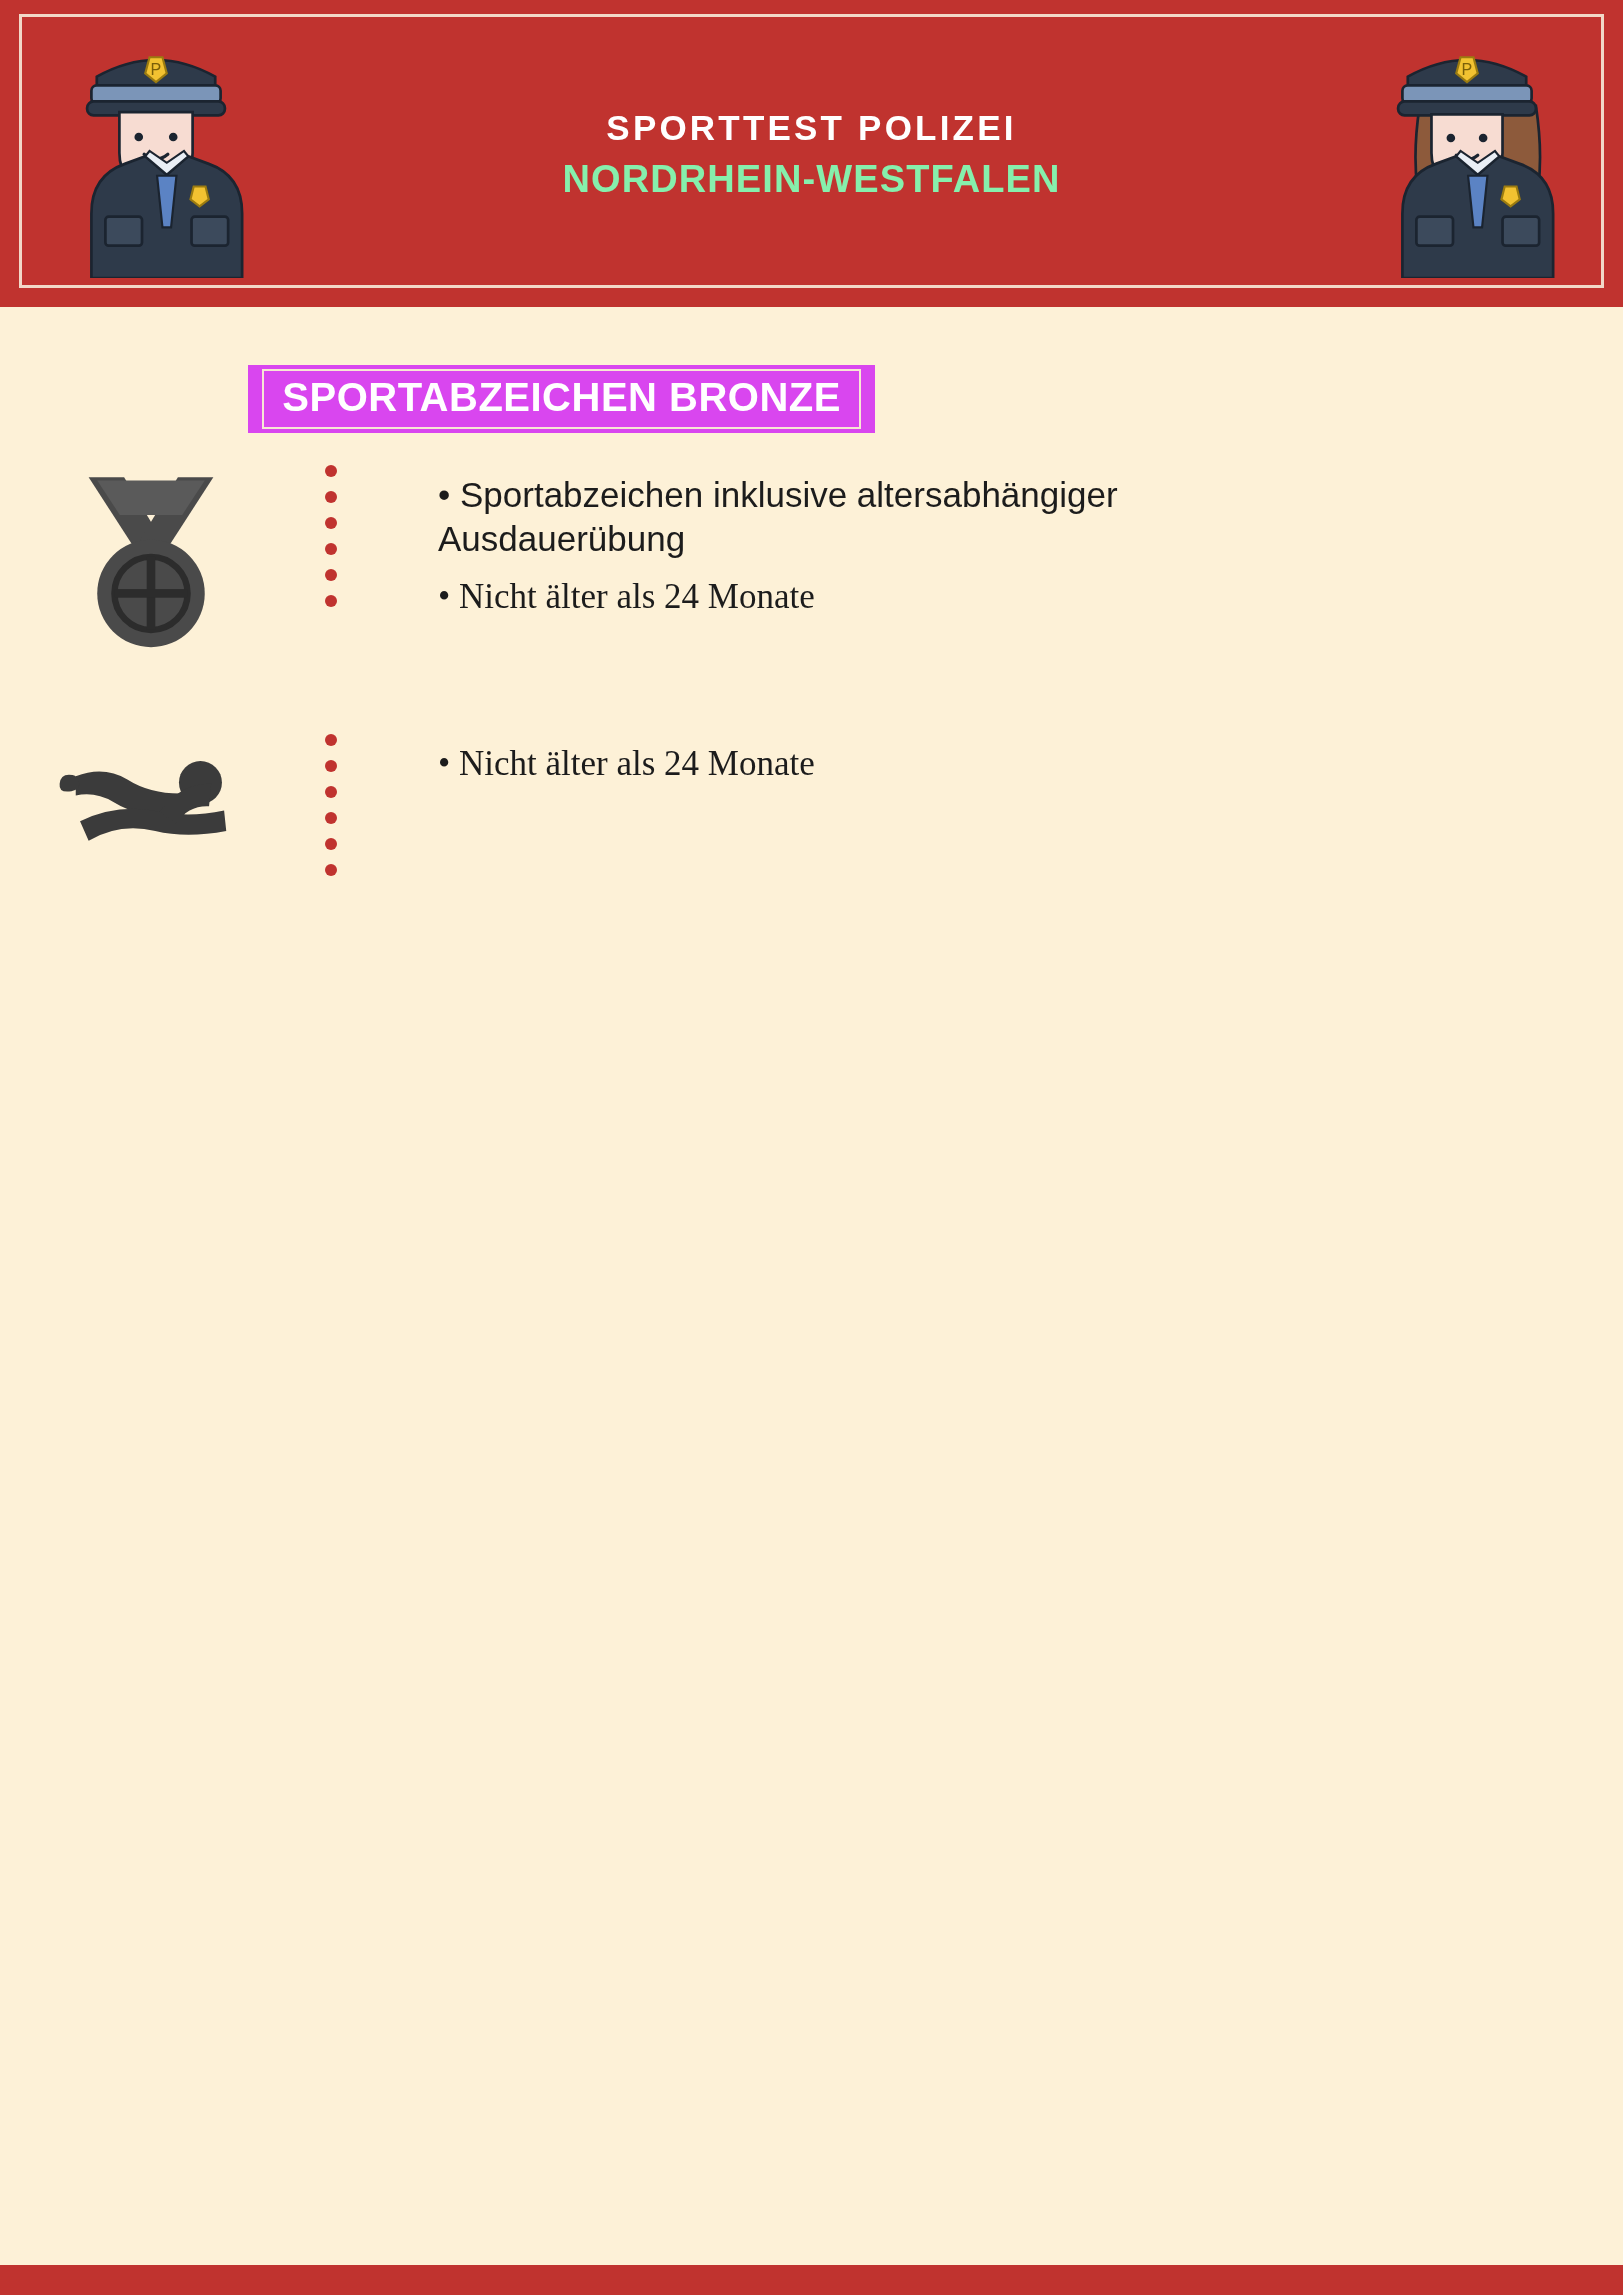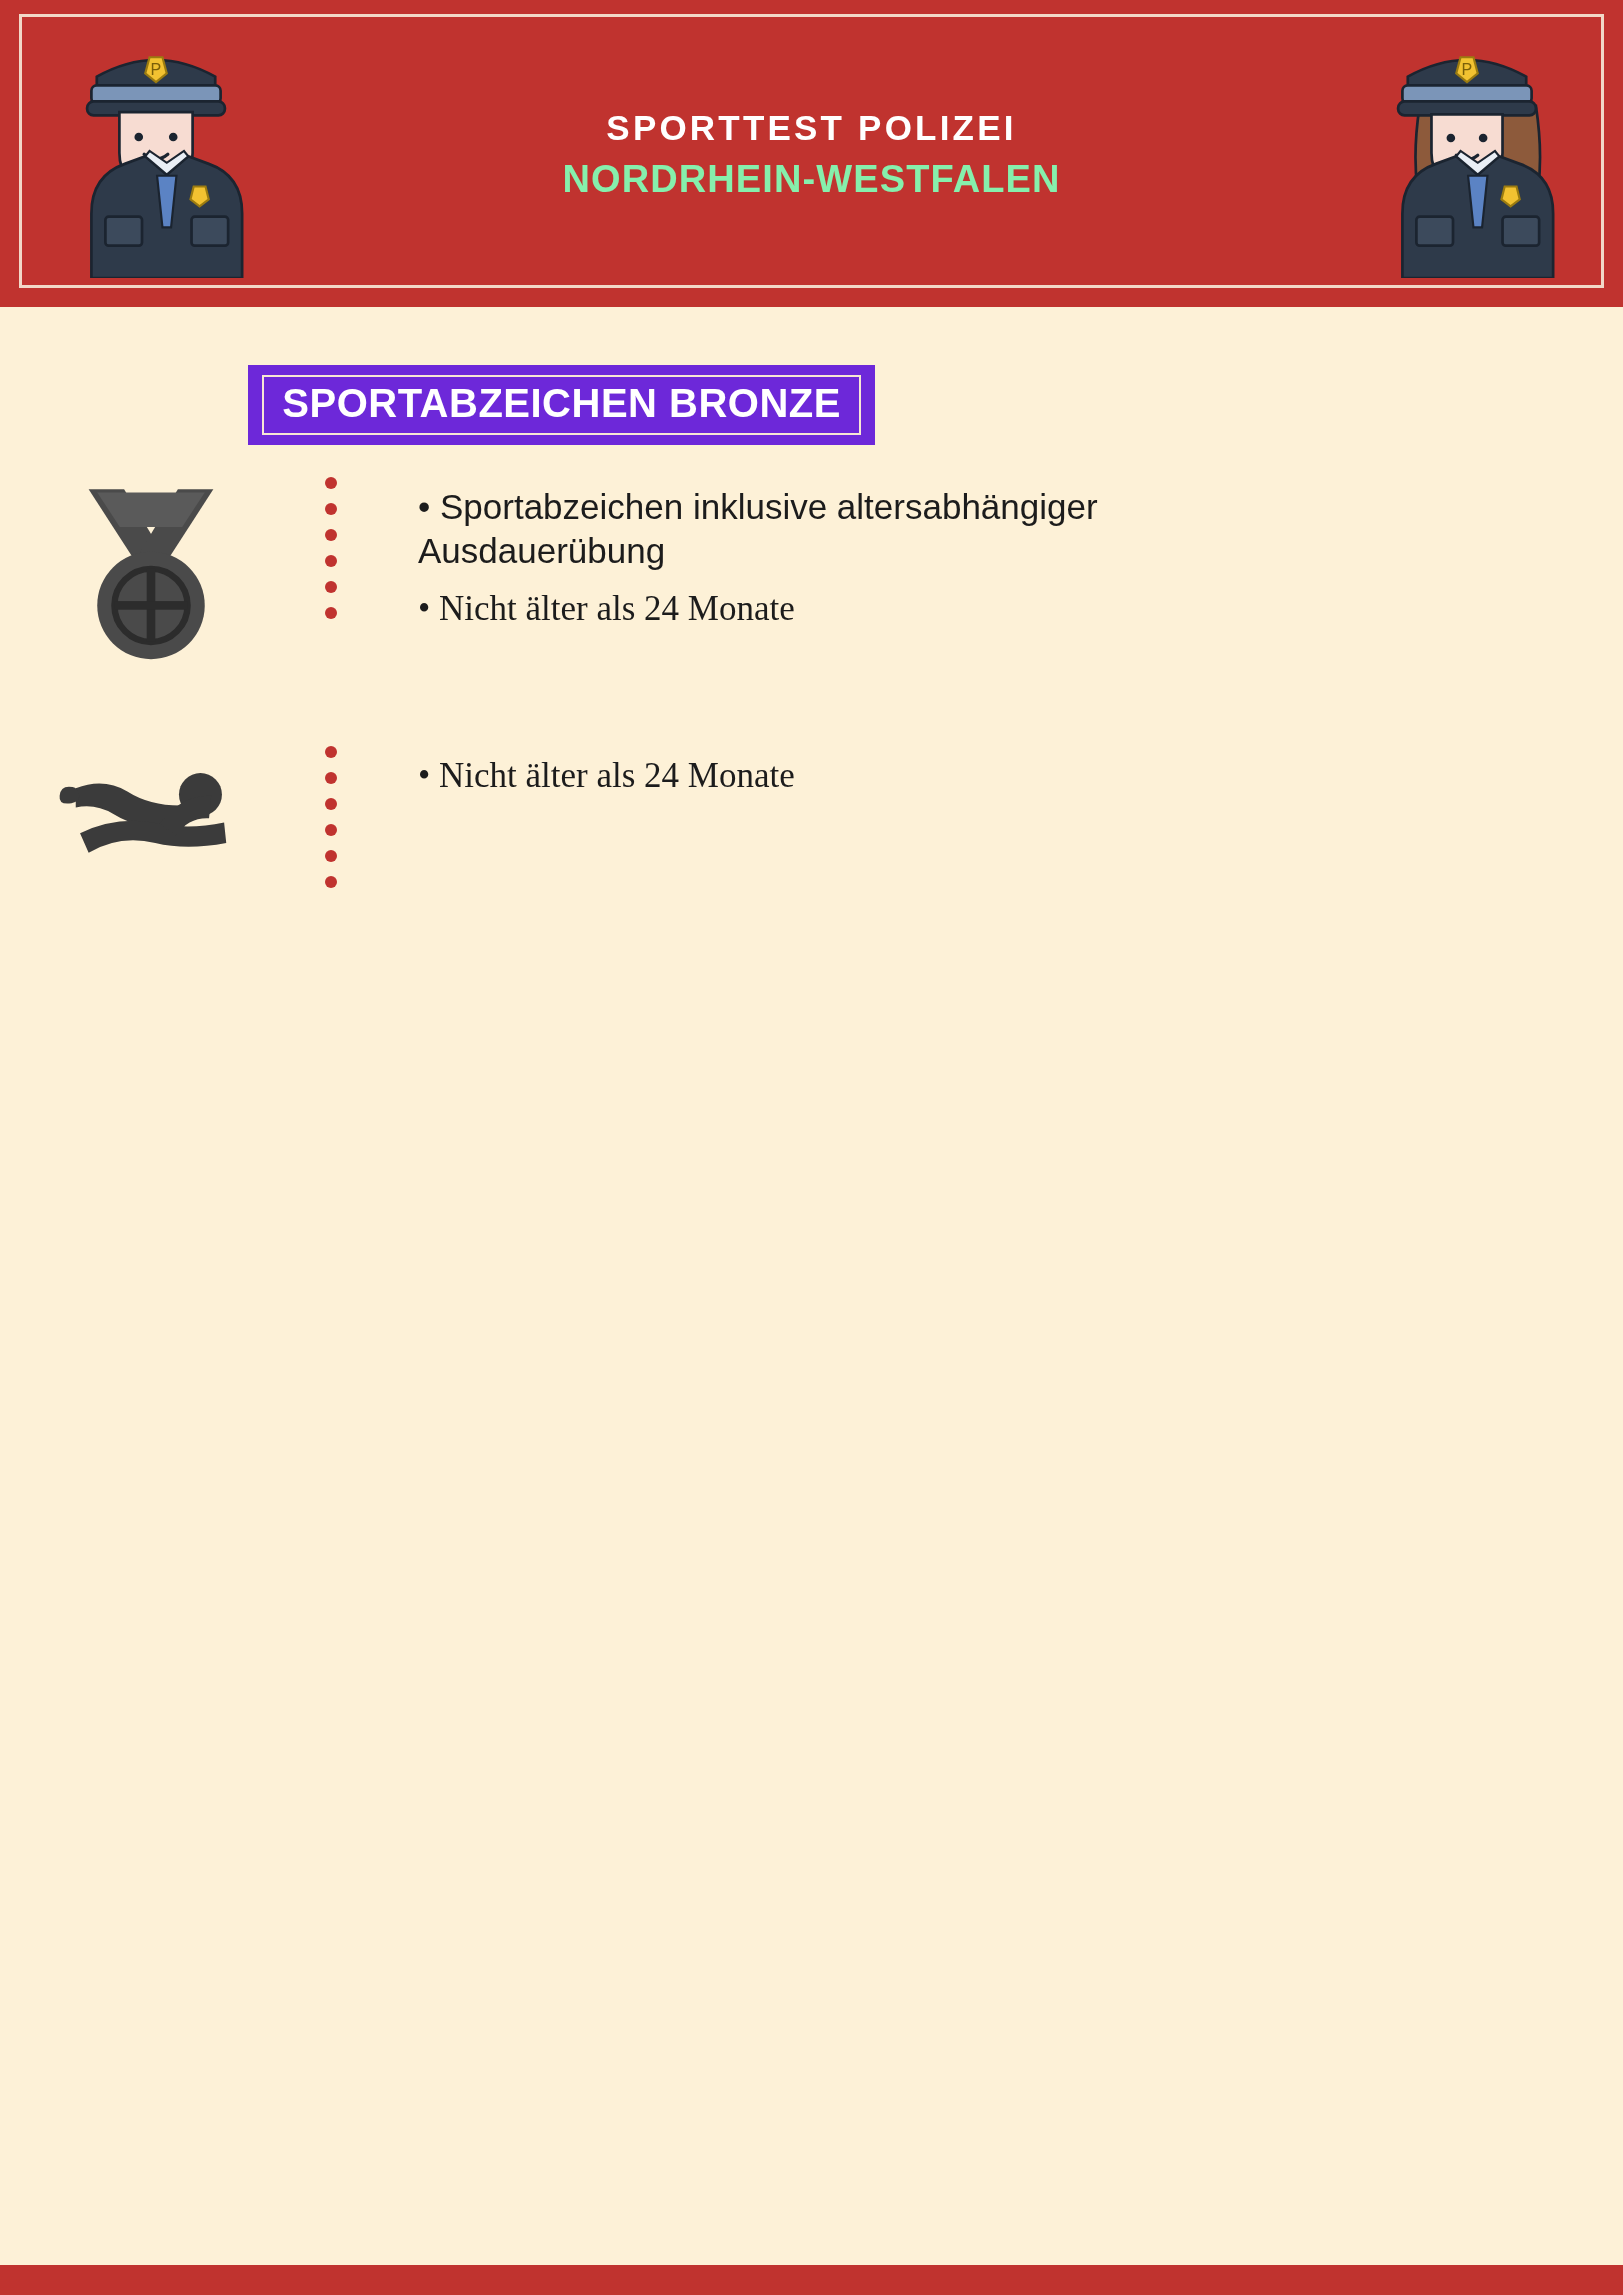--- a/index.html
+++ b/index.html
@@ -80,22 +80,22 @@
   }
   .section {
     position: relative;
   }
   .section-1 { margin-top: 58px; }
   .section-2 { margin-top: 54px; }
 
   .badge {
     position: relative;
     display: inline-block;
-    background: #6d28d9;
-    padding: 10px 14px;
+    background: #d946ef;
+    padding: 4px 14px;
     margin-left: 248px;
   }
   .badge-inner {
     border: 2.7px solid #f7e6d4;
     padding: 5.4px 18.3px 8.6px 18.3px;
   }
   .badge-label {
     color: #ffffff;
     font-size: 40px;
     font-weight: bold;
@@ -138,20 +138,21 @@
   .bullets {
     padding-top: 17px;
     padding-left: 58px;
   }
   .bullet {
     color: #1c1c1c;
     font-size: 35px;
     line-height: 1.28;
     margin-bottom: 13px;
     max-width: 839px;
+    margin-left: 20px;
   }
   .bullet:last-child { margin-bottom: 0; font-family: Liberation Serif, serif; }
 
   
   .footer-bar {
     position: absolute;
     left: 0;
     bottom: 0;
     width: 1623px;
     height: 30px;

